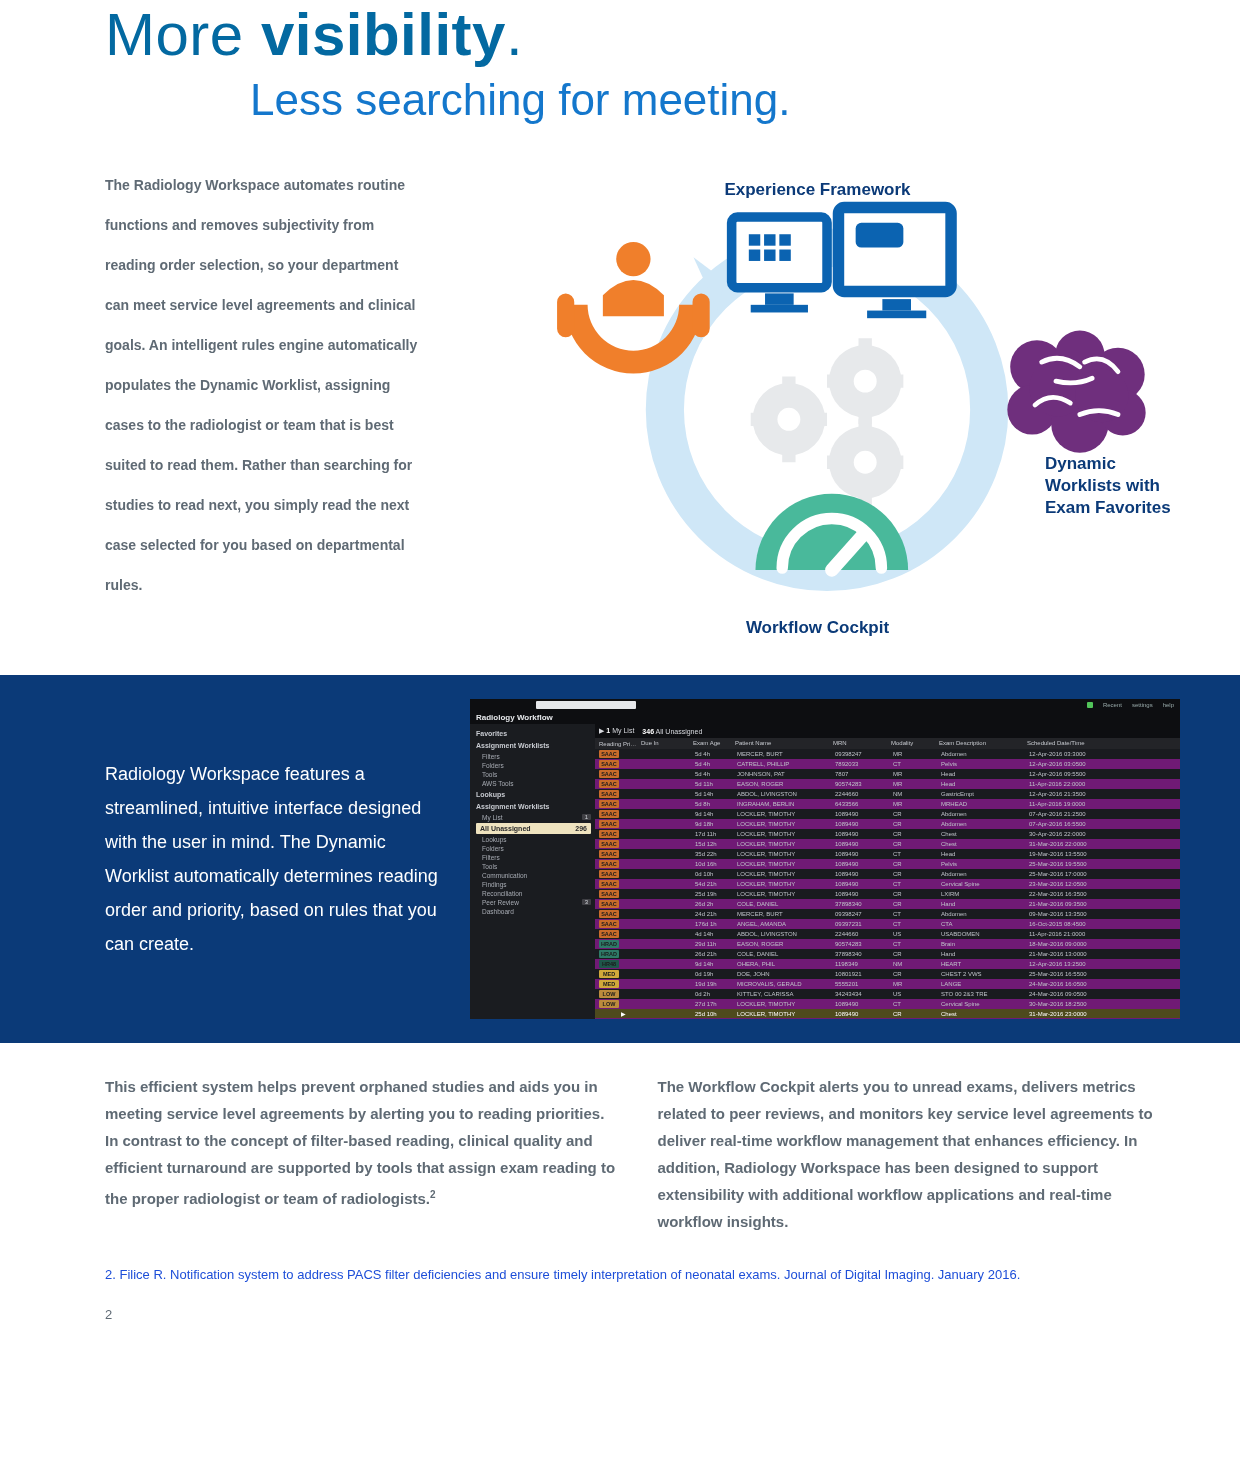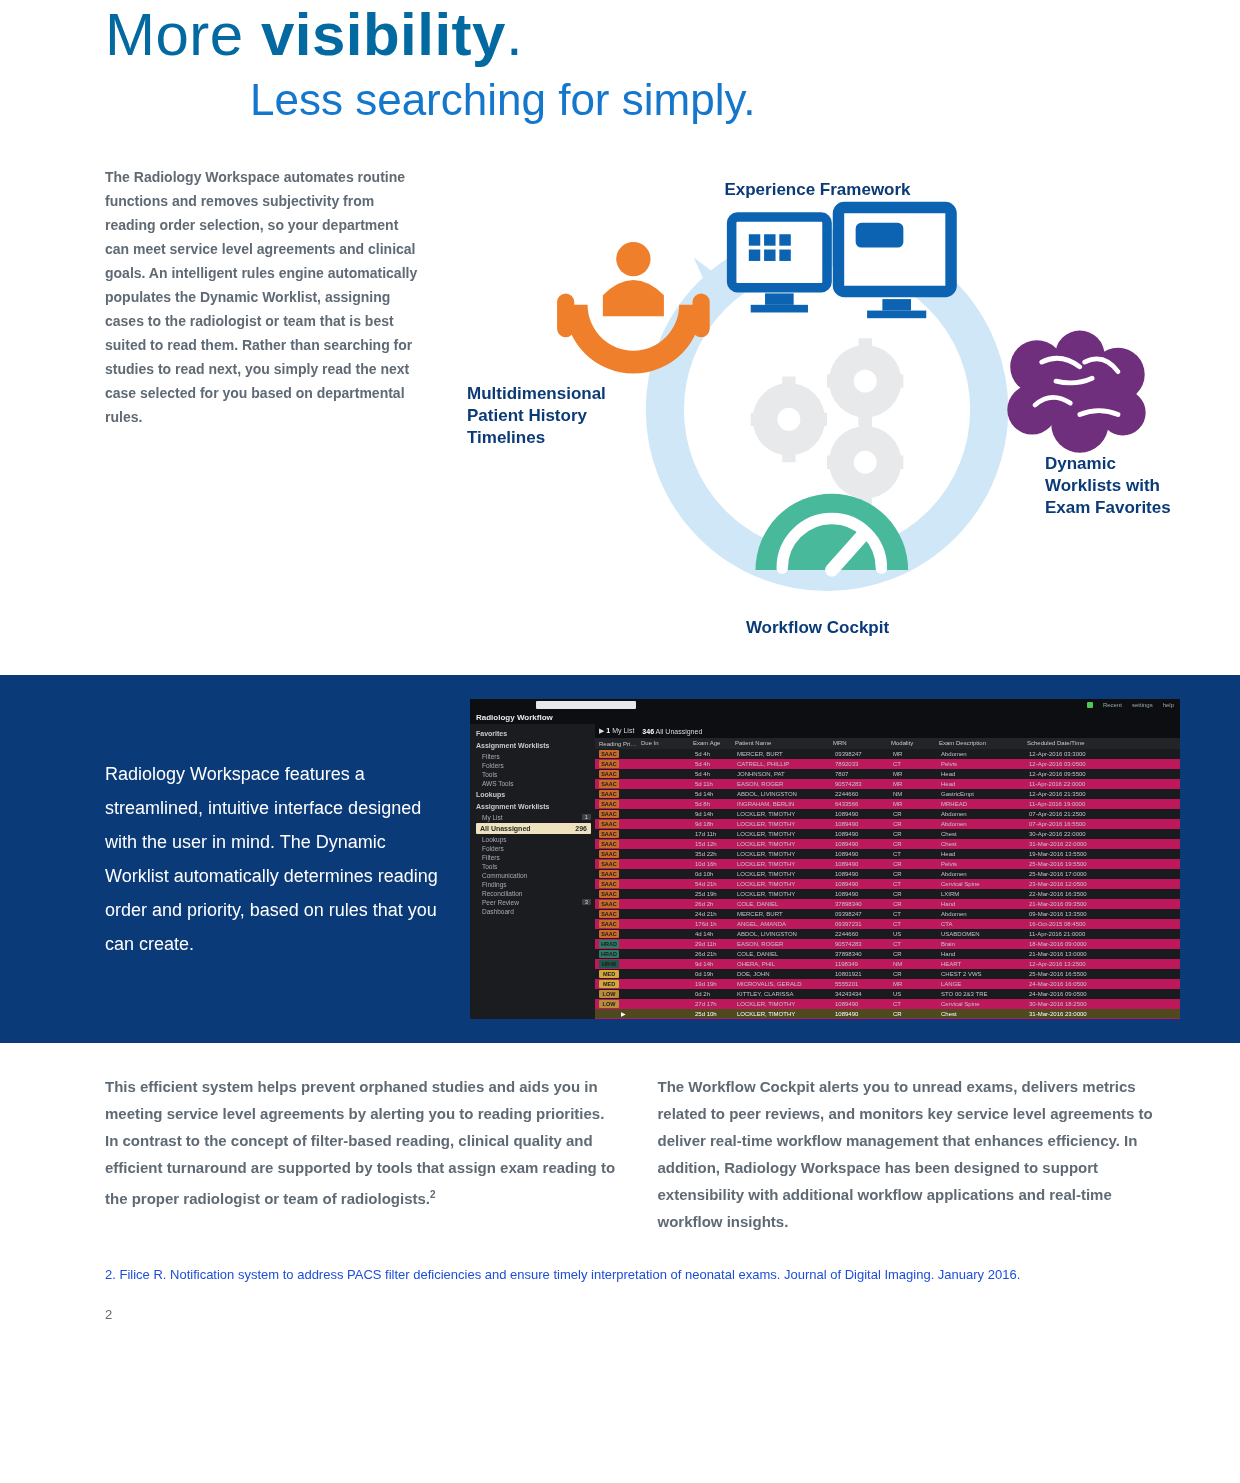--- a/index.html
+++ b/index.html
@@ -25,21 +25,21 @@
     color: #1477cc;
   }
   .intro-row {
     display: flex;
     gap: 30px;
     padding: 0 60px 30px 105px;
   }
   .intro-text {
     width: 320px;
     font-size: 14px;
-    line-height: 24px;
+    line-height: 40px;
     font-weight: 600;
     color: #5f6a74;
   }
   .diagram-wrap { flex: 1; position: relative; height: 480px; }
   .diagram-wrap svg { position: absolute; top: 0; left: 0; width: 100%; height: 100%; }
   .d-label { position: absolute; font-weight: 700; font-size: 17px; line-height: 22px; }
   .lab-top   { color: #0b3a78; top: 14px;   left: 0; width: 100%; text-align: center; }
   .lab-left  { color: #0b3a78; top: 218px; left: 12px; max-width: 170px; }
   .lab-right { color: #0b3a78; top: 288px; right: 5px; max-width: 130px; }
   .lab-bot   { color: #0b3a78; bottom: 6px; left: 0; width: 100%; text-align: center; }
@@ -54,21 +54,21 @@
   }
   .feature-text {
     flex: 0 0 335px;
     font-size: 18px;
     line-height: 34px;
     font-weight: 300;
   }
   .screenshot {
     flex: 1;
     height: 320px;
-    background: #be185d;
+    background: #701a75;
     color: #c9cdd1;
     font-family: "Segoe UI", Arial, sans-serif;
     font-size: 7px;
     display: flex;
     flex-direction: column;
     overflow: hidden;
   }
   .ss-topbar { height: 12px; background: #0d0e11; display: flex; align-items: center; padding: 0 6px; gap: 6px; }
   .ss-search { margin-left: 60px; width: 100px; height: 8px; background: #e6e8eb; border-radius: 1px; }
   .ss-topbar-right { margin-left: auto; display: flex; gap: 10px; font-size: 6px; color: #9aa; }
@@ -125,21 +125,21 @@
     line-height: 20px;
   }
   .page-num { padding: 22px 0 0 105px; font-size: 13px; color: #5f6a74; }
 </style>
 </head>
 <body>
 
 <h1 class="page-title">
   <span>More </span><span class="bold">visibility</span><span>.</span>
 </h1>
-<h2 class="page-subtitle">Less searching for simply.</h2>
+<h2 class="page-subtitle">Less searching for meeting.</h2>
 
 <div class="intro-row">
   <p class="intro-text">The Radiology Workspace automates routine functions and removes subjectivity from reading order selection, so your department can meet service level agreements and clinical goals. An intelligent rules engine automatically populates the Dynamic Worklist, assigning cases to the radiologist or team that is best suited to read them. Rather than searching for studies to read next, you simply read the next case selected for you based on departmental rules.</p>
 
   <div class="diagram-wrap">
     <svg viewBox="0 0 760 480">
 
       <circle cx="390" cy="245" r="170" fill="none" stroke="#cfe7f7" stroke-width="40"></circle>
       <polygon points="283,110 250,85 275,140" fill="#cfe7f7"></polygon>
 
@@ -206,21 +206,20 @@
         <g fill="none" stroke="#fff" stroke-width="5" stroke-linecap="round">
           <path d="M55,45 Q75,35 95,50"></path>
             <path d="M100,45 Q120,35 135,55"></path>
           <path d="M48,90 Q65,75 85,88"></path>
             <path d="M95,100 Q115,92 135,100"></path>
           <path d="M70,65 Q90,70 108,62"></path>
         </g>
       </g>
     </svg>
     <div class="d-label lab-top">Experience Framework</div>
-    <div class="d-label lab-left">Multidimensional Patient History Timelines</div>
     <div class="d-label lab-right">Dynamic Worklists with Exam Favorites</div>
     <div class="d-label lab-bot">Workflow Cockpit</div>
   </div>
 </div>
 
 <div class="feature-row">
   <p class="feature-text">Radiology Workspace features a streamlined, intuitive interface designed with the user in mind. The Dynamic Worklist automatically determines reading order and priority, based on rules that you can create.</p>
   <div class="screenshot">
     <div class="ss-topbar">
       <div class="ss-search"></div>

